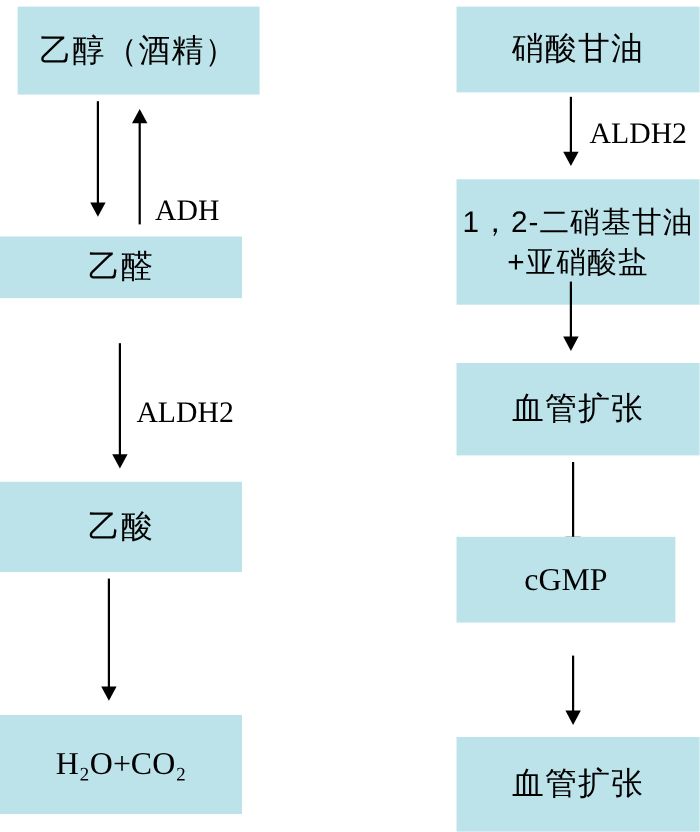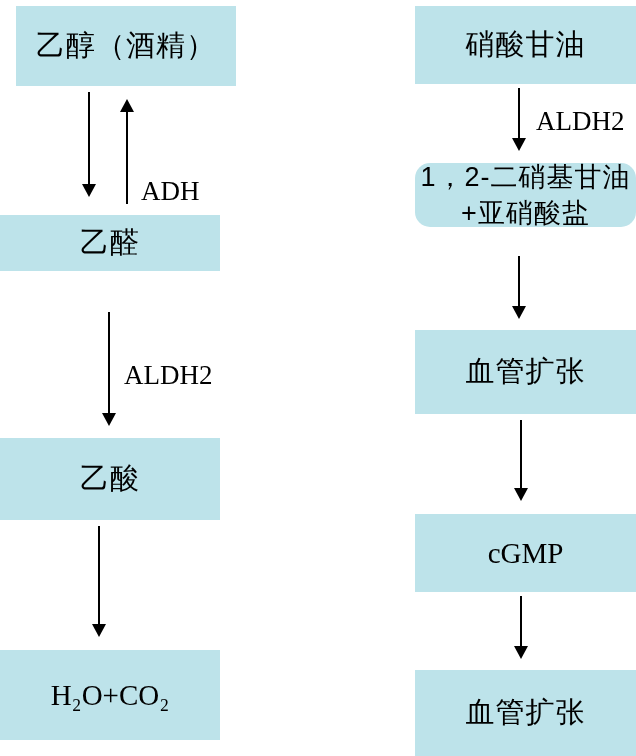--- a/index.html
+++ b/index.html
@@ -74,28 +74,28 @@
 
   <div class="arrow down" style="left:98px; top:526px; height:105px;"></div>
 
   <div class="node serif" style="left:0; top:650px; width:220px; height:90px;">H₂O+CO₂</div>
 
   <div class="node" style="left:415px; top:6px; width:221px; height:78px;">硝酸甘油</div>
 
   <div class="arrow down" style="left:518px; top:88px; height:57px;"></div>
   <div class="edge-label" style="left:536px; top:106px;">ALDH2</div>
 
-  <div class="node multiline" style="left:415px; top:163px; width:221px; height:64px;border-radius:15px;">1，2-二硝基甘油
+  <div class="node multiline" style="left:415px; top:163px; width:221px; height:114px;">1，2-二硝基甘油
 +亚硝酸盐</div>
 
   <div class="arrow down" style="left:518px; top:256px; height:57px;"></div>
 
   <div class="node" style="left:415px; top:330px; width:221px; height:84px;">血管扩张</div>
 
   <div class="arrow down" style="left:520px; top:420px; height:75px;"></div>
 
-  <div class="node serif" style="left:415px; top:514px; width:221px; height:78px;">cGMP</div>
+  <div class="node serif" style="left:415px; top:488px; width:199px; height:78px;">cGMP</div>
 
   <div class="arrow down" style="left:520px; top:596px; height:57px;"></div>
 
   <div class="node" style="left:415px; top:670px; width:221px; height:86px;">血管扩张</div>
 
 </div>
 
 </body></html>

